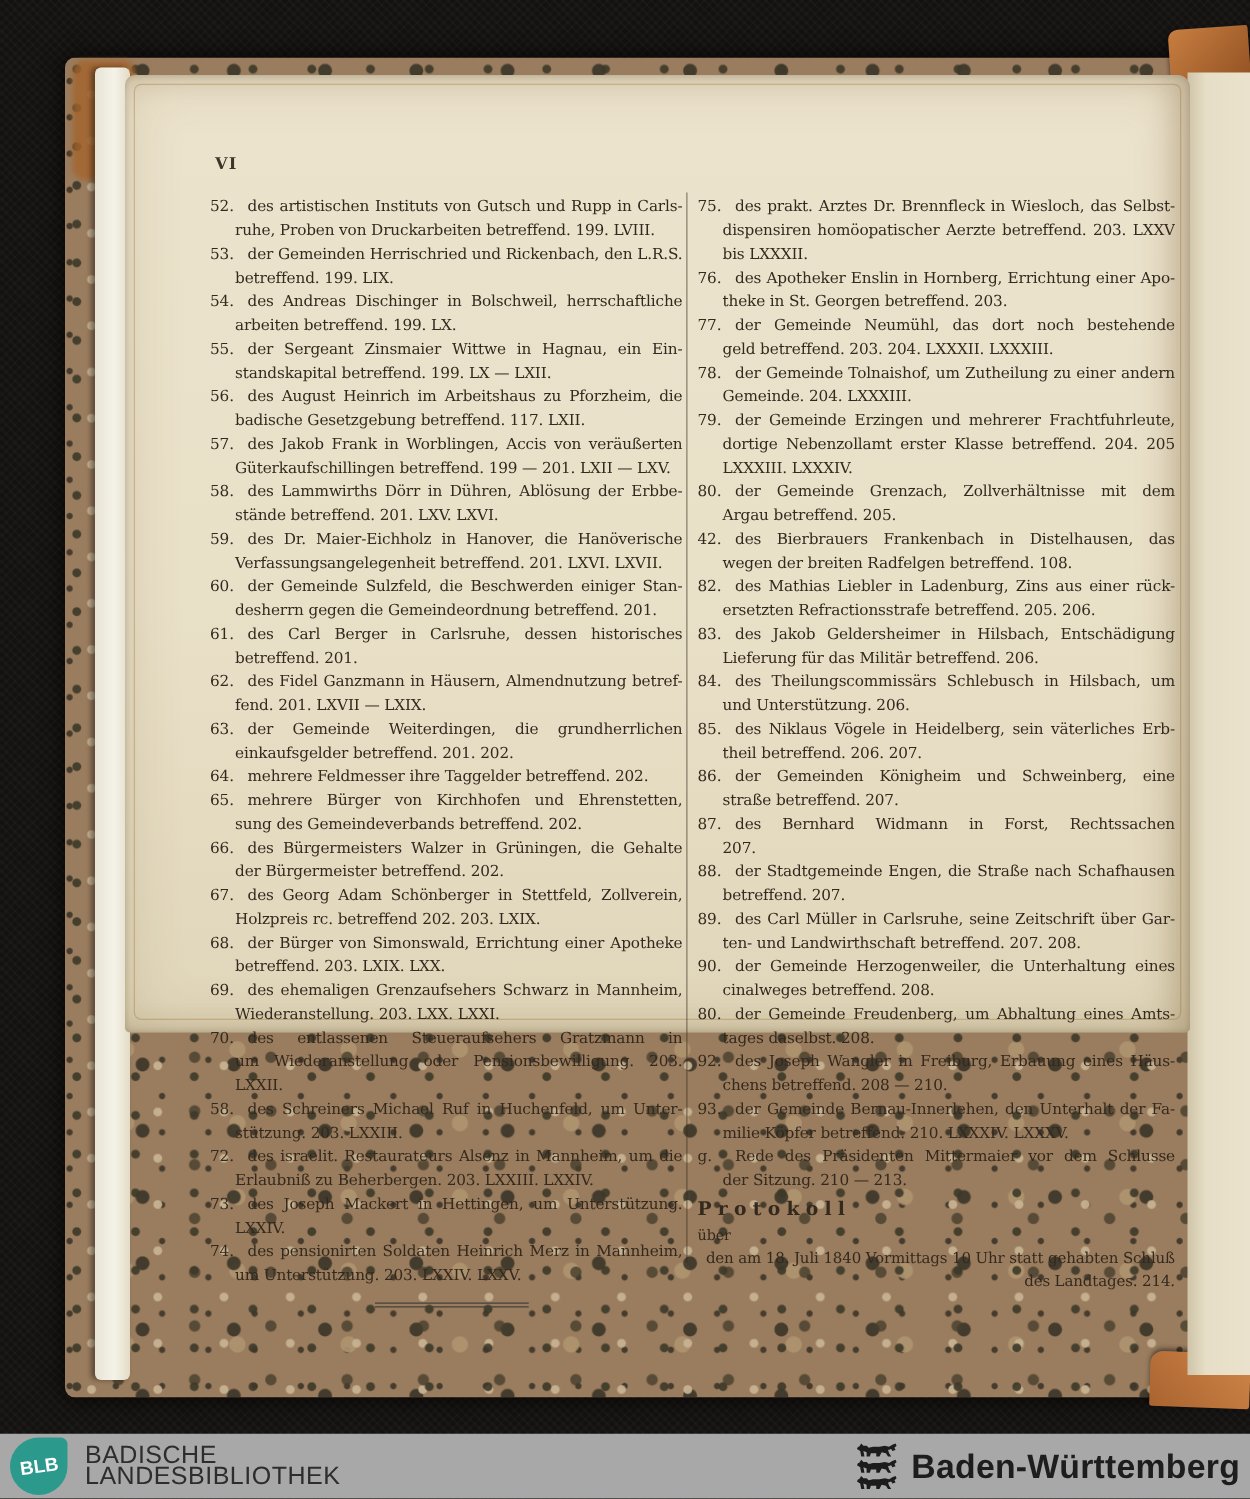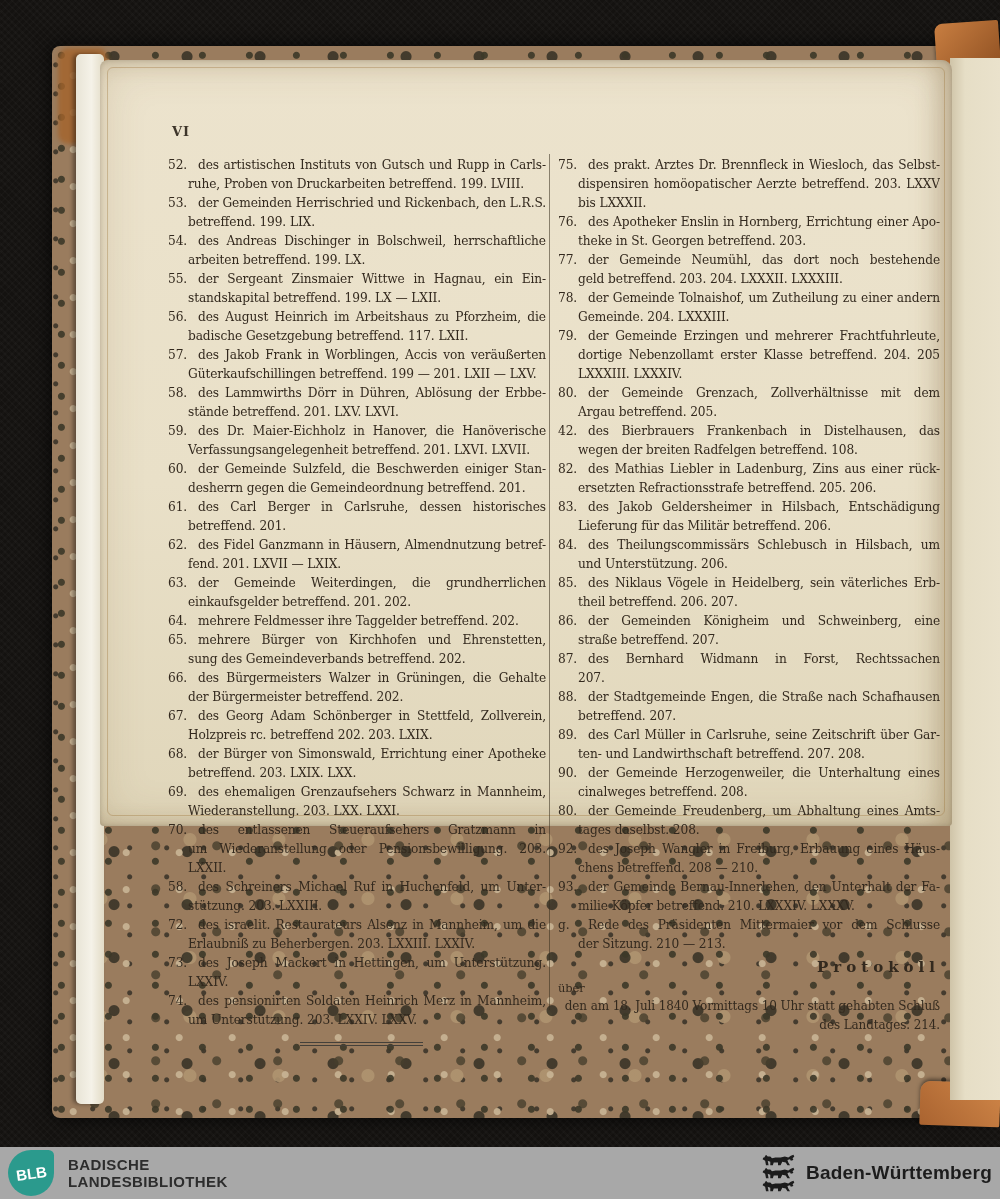--- a/index.html
+++ b/index.html
@@ -72,46 +72,46 @@
   .col-left  { left:68px;  width:378px; }
   .col-right { left:458px; width:382px; }
   .col-divider {
     position:absolute; left:449px; top:94px; width:1px; height:856px;
     background:rgba(55,45,30,.55);
   }
   .tl { height:19px; line-height:19px; overflow:hidden; }
   .j  { text-align:justify; text-align-last:justify; }
   .ind { padding-left:20px; }
   .en { display:inline-block; width:30px; }
-  .prot-title { height:26px; line-height:26px; text-align:right; font-size:15px;
+  .prot-title { height:26px; line-height:26px; text-align:left; font-size:15px;
                 font-weight:bold; letter-spacing:5px; overflow:hidden; }
   .prot-sub   { height:17px; line-height:17px; text-align:left; font-size:11.5px; overflow:hidden;}
   .prot-line  { height:19px; line-height:19px; text-align:right; font-size:12px; overflow:hidden; white-space:nowrap;}
   .end-rule {
     position:absolute; left:200px; top:982px; width:123px; height:4px;
     border-top:1.5px solid #44403a; border-bottom:1px solid #44403a;
   }
   
   .footer {
     position:absolute; left:0; top:1147px; width:1000px; height:52px;
     background:#a8a8a8; display:flex; align-items:center;
     font-family:"Liberation Sans", sans-serif;
   }
   .blb-logo {
     width:46px; height:46px; margin-left:8px; flex:0 0 auto;
     background:#2b9a8d; border-radius:50% 12% 50% 50%;
     display:flex; align-items:center; justify-content:center;
   }
   .blb-logo span { color:#fff; font-weight:bold; font-size:15px; transform:rotate(-8deg); }
-  .libname { margin-left:14px; font-weight:bold; font-size:15px; line-height:17px;
+  .libname { margin-left:14px; font-weight:normal; font-size:20px; line-height:17px;
              color:#2d2d2d; letter-spacing:.4px; }
   .bw-brand { margin-left:auto; margin-right:8px; display:flex; align-items:center; gap:9px; }
   .lions { display:flex; flex-direction:column; gap:1px; }
   .lions svg { display:block; }
-  .bw-name { font-weight:bold; font-size:19px; color:#1d1d1d; letter-spacing:.2px; }
+  .bw-name { font-weight:bold; font-size:27px; color:#1d1d1d; letter-spacing:.2px; }
 </style>
 </head>
 <body>
 
 <div class="screen">
 
   <div class="board"></div>
   <div class="leather-tr"></div>
   <div class="leather-br"></div>
   <div class="paper-edge"></div>

